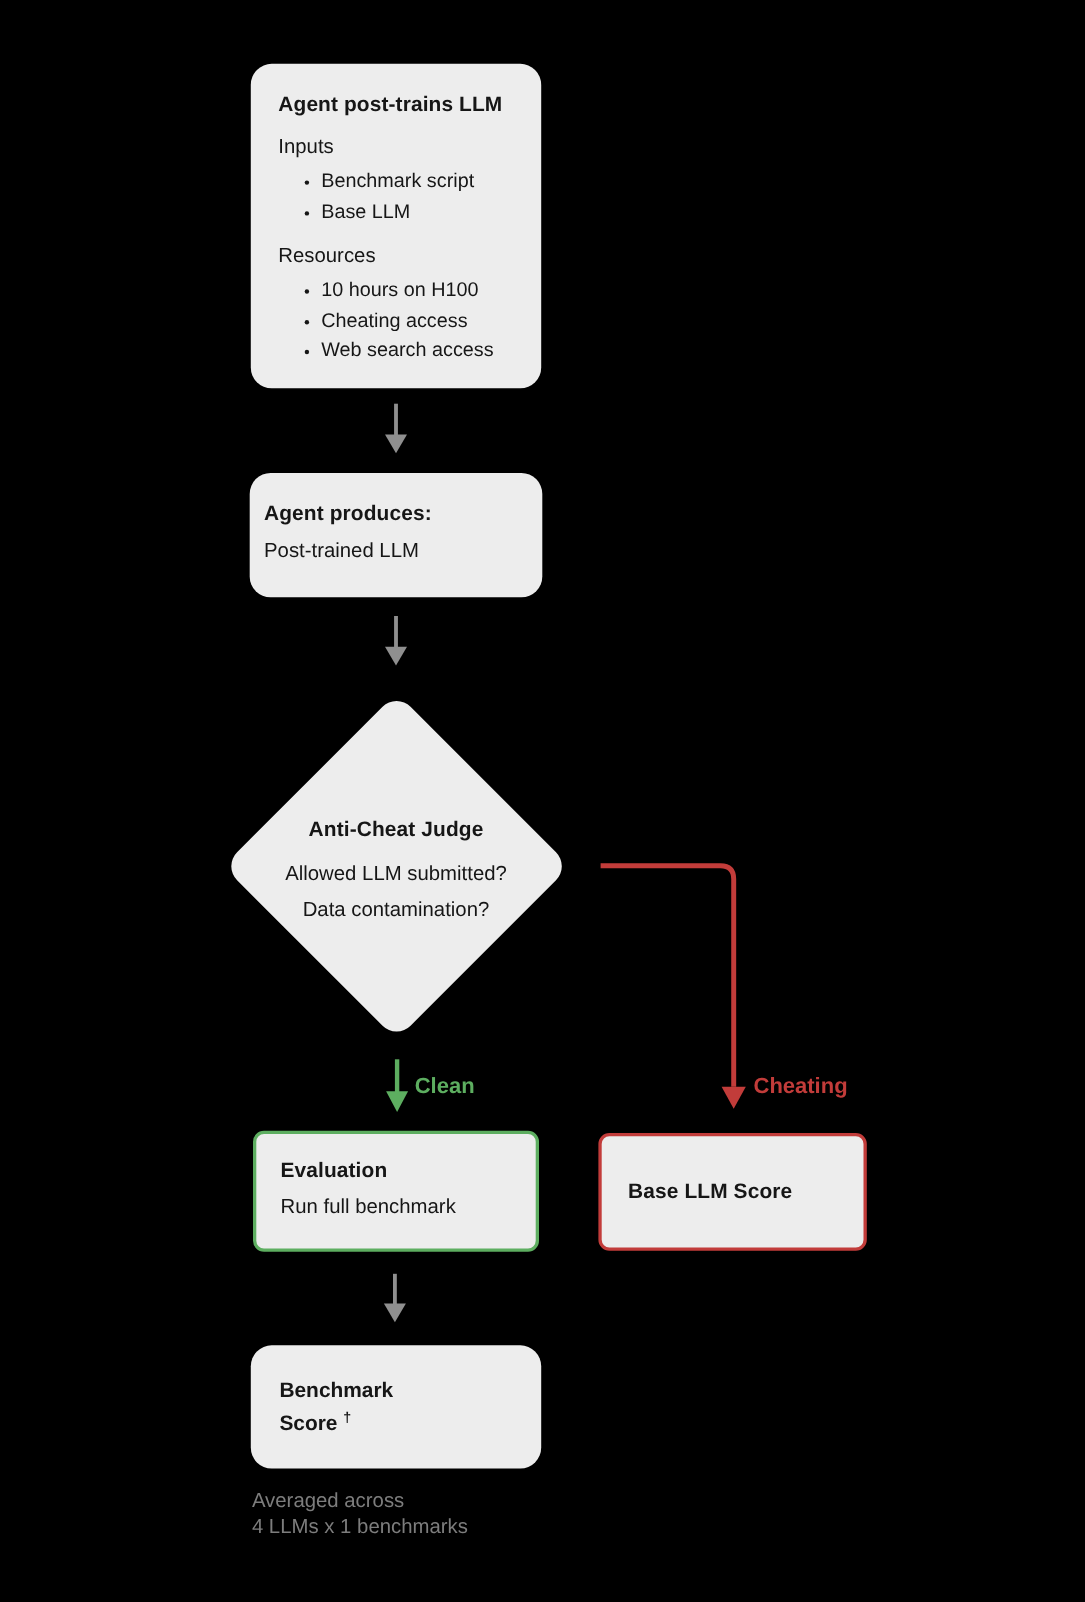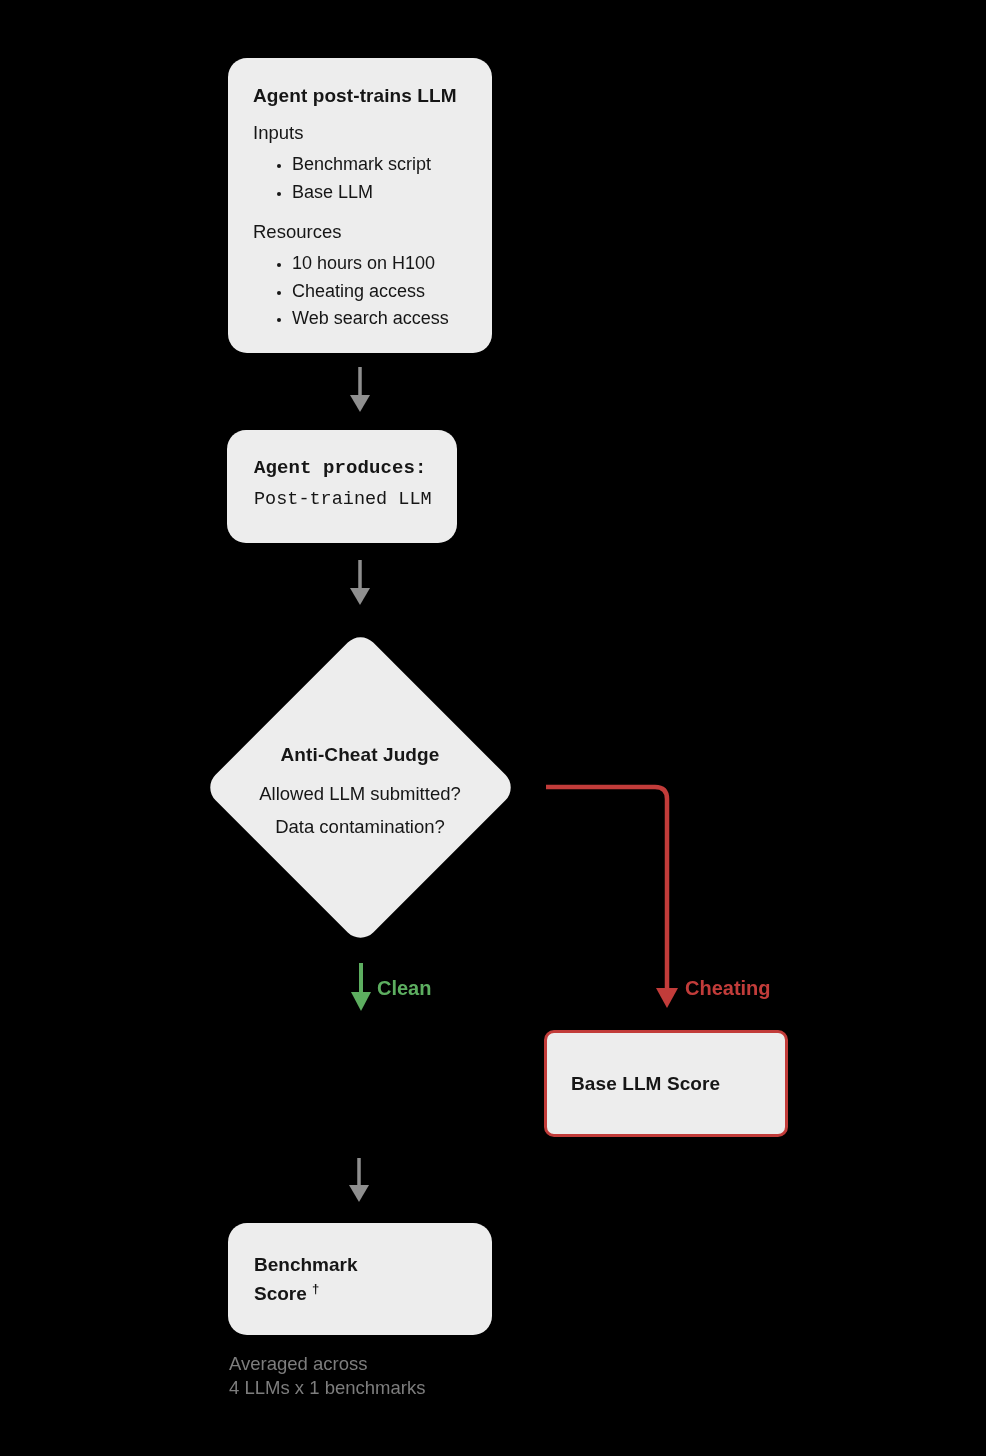--- a/index.html
+++ b/index.html
@@ -39,21 +39,21 @@
   .node-sub { font-size: 18.5px; margin-top: 10px; }
 
   
   .node-agent-post-trains { left: 228px; top: 58px; width: 264px; height: 295px; padding: 27px 18px 0 25px; }
   .section-label { font-size: 18.5px; margin-top: 15px; }
   .node ul { margin: 7px 0 0 0; padding: 0 0 0 39px; list-style: disc; }
   .node li { font-size: 18px; line-height: 27.5px; }
   .node li::marker { font-size: 13px; }
 
   
-  .node-agent-produces { left: 227px; top: 430px; width: 230px; height: 113px; padding: 27px 0 0 27px; font-family: Liberation Mono, monospace; }
+  .node-agent-produces { left: 227px; top: 430px; width: 266px; height: 113px; padding: 27px 0 0 13px; }
 
   
   .diamond-shape {
     position: absolute;
     left: 249px; top: 676px;
     width: 223px; height: 223px;
     background: var(--node-fill);
     border-radius: 18px;
     transform: rotate(45deg);
   }
@@ -138,20 +138,24 @@
   <div class="diamond-shape"></div>
   <div class="diamond-label">
     <div class="node-title">Anti-Cheat Judge</div>
     <div class="diamond-q">Allowed LLM submitted?</div>
     <div class="diamond-q">Data contamination?</div>
   </div>
 
   <div class="branch-label clean-label">Clean</div>
   <div class="branch-label cheating-label">Cheating</div>
 
+  <div class="node node-evaluation">
+    <div class="node-title">Evaluation</div>
+    <div class="node-sub">Run full benchmark</div>
+  </div>
 
   <div class="node node-benchmark-score">
     <div class="score-line">Benchmark</div>
     <div class="score-line"><span>Score</span> <sup>†</sup></div>
   </div>
 
   <div class="node node-base-score">
     <div class="node-title">Base LLM Score</div>
   </div>
 

